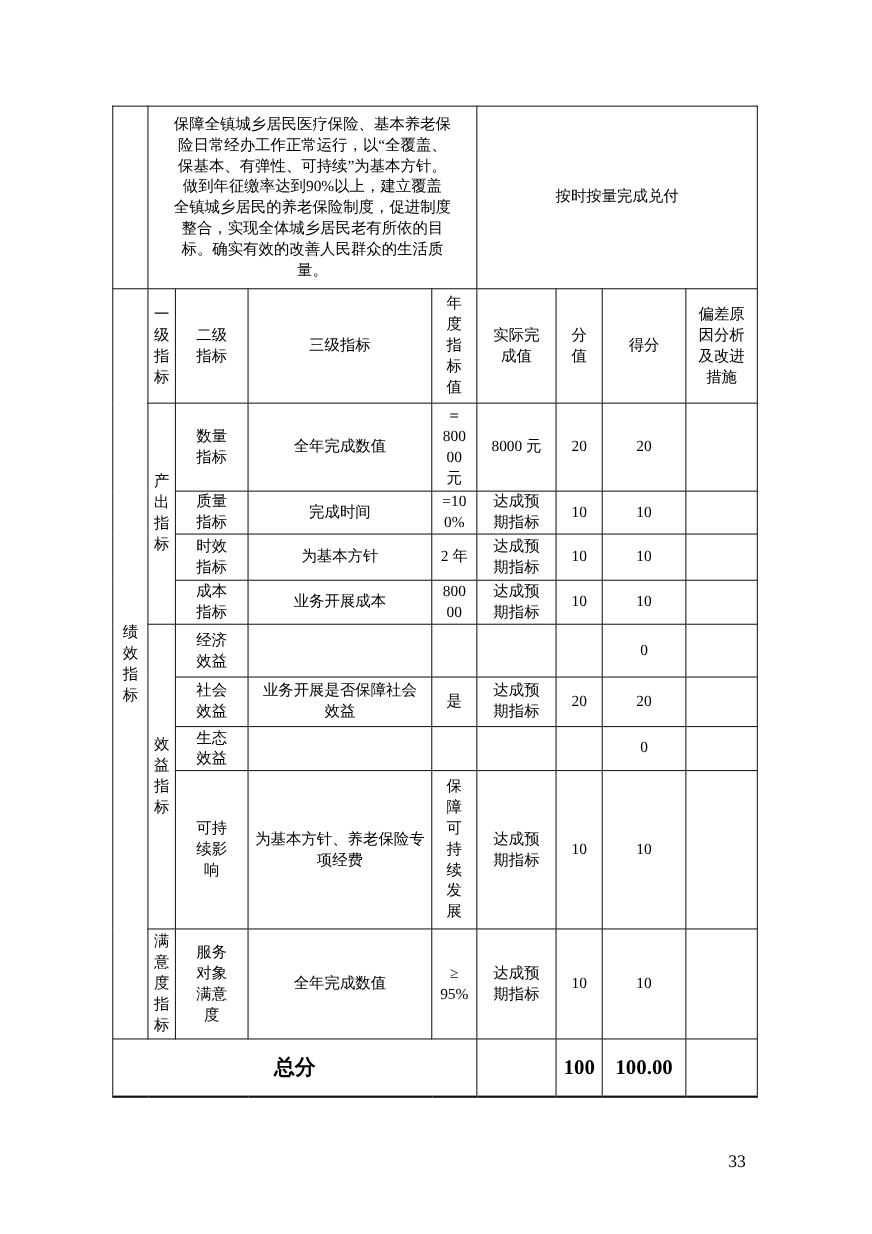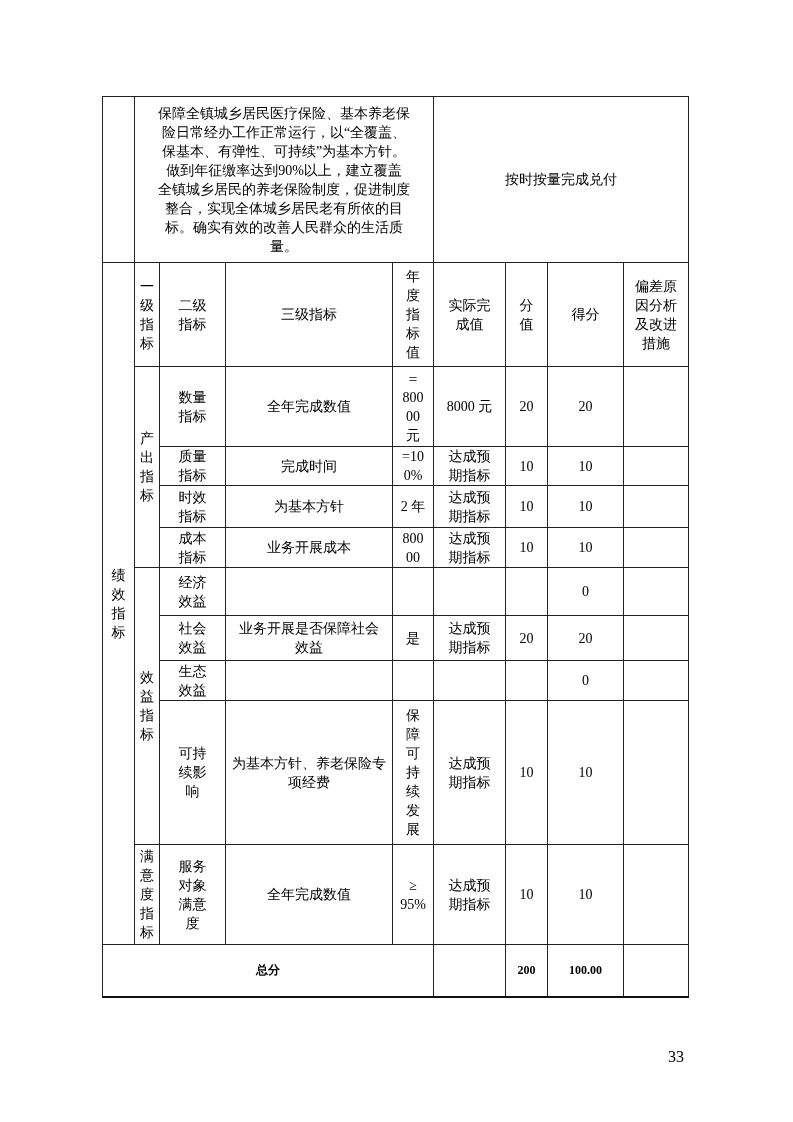--- a/index.html
+++ b/index.html
@@ -34,28 +34,28 @@
     text-align:center;
     padding:0 1px;
   }
   td.align-left { text-align:left; padding-left:5px;margin-top:39px; }
   td.lh18 { line-height:18px; }
   td.lh20 { line-height:20px; }
   td.lh24 { line-height:24px; }
   td.lh26 { line-height:26px; }
   tr.total-row td {
     font-weight:bold;
-    font-size:12px;
+    font-size:19px;
     border-bottom:2px solid #111;
   }
   .page-number {
     position:absolute;
     left:662px; top:1048px;
     width:28px;
-    text-align:center;
+    text-align:left;
     font-size:16px;
   }
 </style>
 </head>
 <body>
 
 <div class="page">
 
   <table class="perf">
     <colgroup>
@@ -237,21 +237,21 @@
       <td>达成预
 期指标</td>
       <td>10</td>
       <td>10</td>
       <td></td>
     </tr>
 
     <tr class="total-row" style="height:52px">
       <td colspan="5">总分</td>
       <td></td>
-      <td>200</td>
+      <td>100</td>
       <td>100.00</td>
       <td></td>
     </tr>
   </tbody>
     </table>
 
   <div class="page-number">33</div>
 </div>
 
 </body></html>

